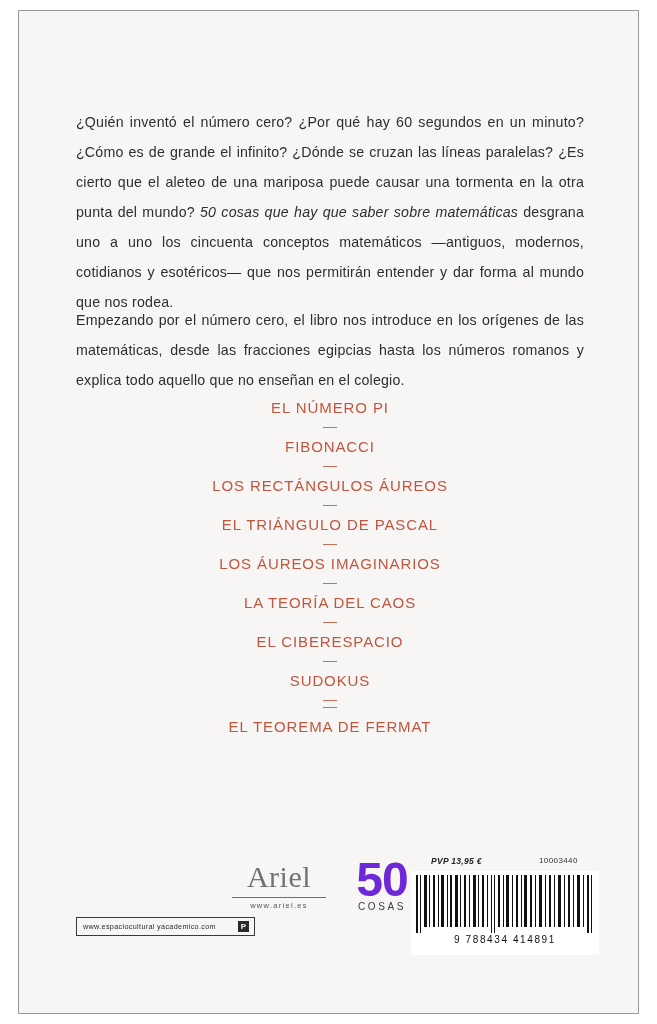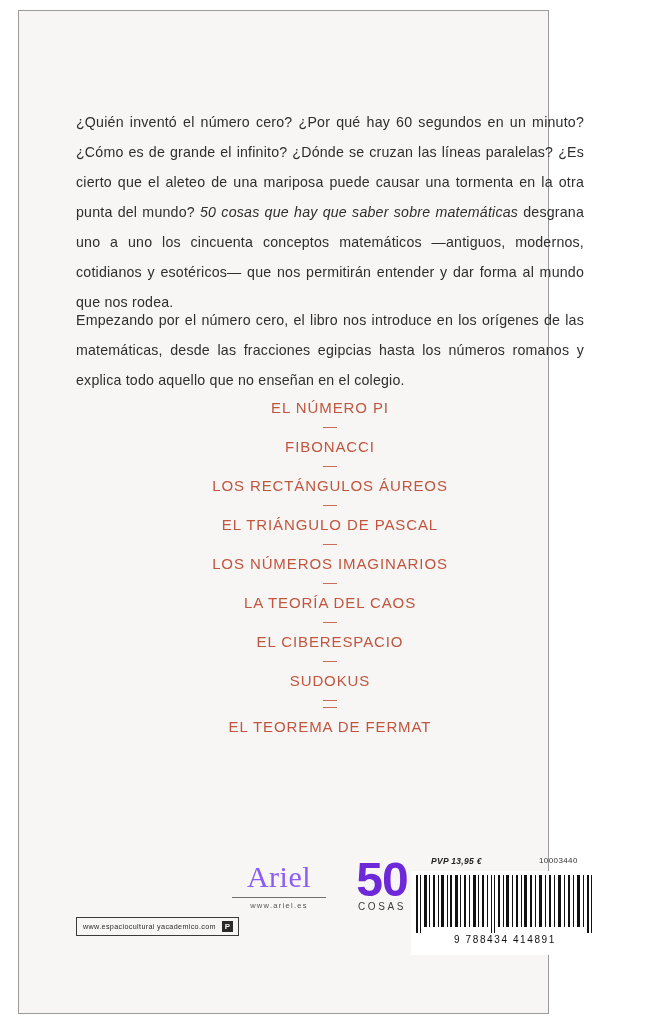--- a/index.html
+++ b/index.html
@@ -12,21 +12,21 @@
     height: 1024px;
     font-family: "Liberation Sans", sans-serif;
     overflow: hidden;
   }
 
   
   #book-back-cover {
     position: absolute;
     left: 18px;
     top: 10px;
-    width: 531px;
+    width: 621px;
     height: 1004px;
     background: #f7f6f4;
     border: 1px solid #9a9a9a;
     box-sizing: border-box;
   }
 
   .inner-page {
     position: absolute;
     left: 0; top: 0; right: 0; bottom: 0;
     background: #f7f6f4;
@@ -80,21 +80,21 @@
   #publisher-logo-block {
     position: absolute;
     left: 205px;
     top: 850px;
     width: 110px;
     text-align: center;
   }
   #publisher-name {
     font-family: "Liberation Serif", serif;
     font-size: 30px;
-    color: #8b5cf6;
+    color: #737373;
     letter-spacing: 0.5px;
     line-height: 32px;
   }
   #publisher-rule {
     width: 94px;
     height: 1px;
     background: #6f6f6f;
     margin: 4px auto 3px auto;
   }
   #publisher-url {
@@ -173,21 +173,21 @@
 
   
   #cultural-stamp {
     position: absolute;
     left: 57px;
     top: 906px;
     border: 1px solid #3a3a3a;
     padding: 3px 5px 3px 6px;
     display: flex;
     align-items: center;
-    gap: 6px;
+    gap: 22px;
     background: #f7f6f4;
   }
   #cultural-stamp-text {
     font-size: 7.2px;
     color: #2a2a2a;
     letter-spacing: 0.35px;
   }
   #planeta-icon {
     width: 11px;
     height: 11px;
@@ -211,21 +211,21 @@
 
     <div id="topics-list">
       <div class="topic-item">EL NÚMERO PI</div>
       <span class="topic-sep"></span>
       <div class="topic-item">FIBONACCI</div>
       <span class="topic-sep"></span>
       <div class="topic-item">LOS RECTÁNGULOS ÁUREOS</div>
       <span class="topic-sep"></span>
       <div class="topic-item">EL TRIÁNGULO DE PASCAL</div>
       <span class="topic-sep"></span>
-      <div class="topic-item">LOS NÚMEROS IMAGINARIOS</div>
+      <div class="topic-item">LOS ÁUREOS IMAGINARIOS</div>
       <span class="topic-sep"></span>
       <div class="topic-item">LA TEORÍA DEL CAOS</div>
       <span class="topic-sep"></span>
       <div class="topic-item">EL CIBERESPACIO</div>
       <span class="topic-sep"></span>
       <div class="topic-item">SUDOKUS</div>
       <span class="topic-sep"></span>
       <span class="topic-sep"></span>
       <div class="topic-item">EL TEOREMA DE FERMAT</div>
     </div>

